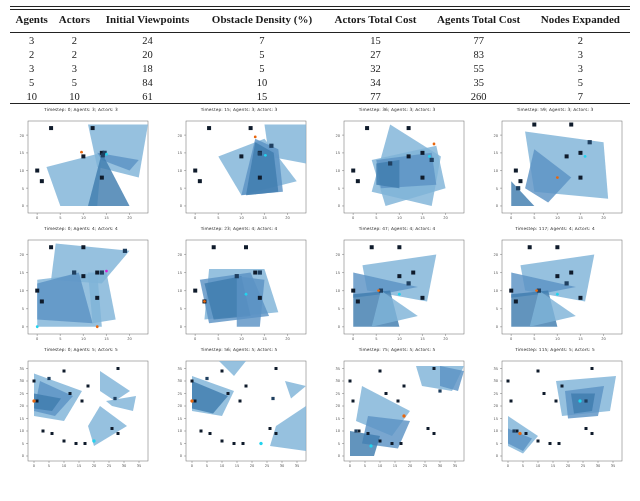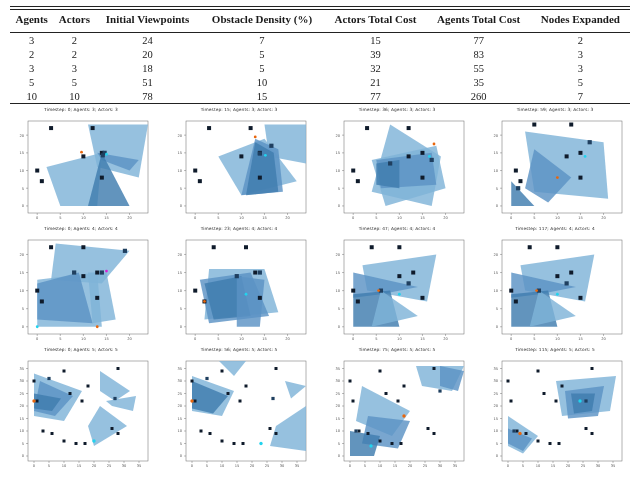--- a/index.html
+++ b/index.html
@@ -60,46 +60,46 @@
           <td>7</td>
           <td>15</td>
           <td>77</td>
           <td>2</td>
         </tr>
         <tr>
           <td>2</td>
           <td>2</td>
           <td>20</td>
           <td>5</td>
-          <td>39</td>
+          <td>27</td>
           <td>83</td>
           <td>3</td>
         </tr>
         <tr>
           <td>3</td>
           <td>3</td>
           <td>18</td>
           <td>5</td>
           <td>32</td>
           <td>55</td>
           <td>3</td>
         </tr>
         <tr>
           <td>5</td>
           <td>5</td>
-          <td>51</td>
+          <td>84</td>
           <td>10</td>
-          <td>21</td>
+          <td>34</td>
           <td>35</td>
           <td>5</td>
         </tr>
         <tr>
           <td>10</td>
           <td>10</td>
-          <td>78</td>
+          <td>61</td>
           <td>15</td>
           <td>77</td>
           <td>260</td>
           <td>7</td>
         </tr>
       </tbody>
     <tfoot>
       <tr class="rule-bot">
         <td colspan="7"></td>
       </tr>

